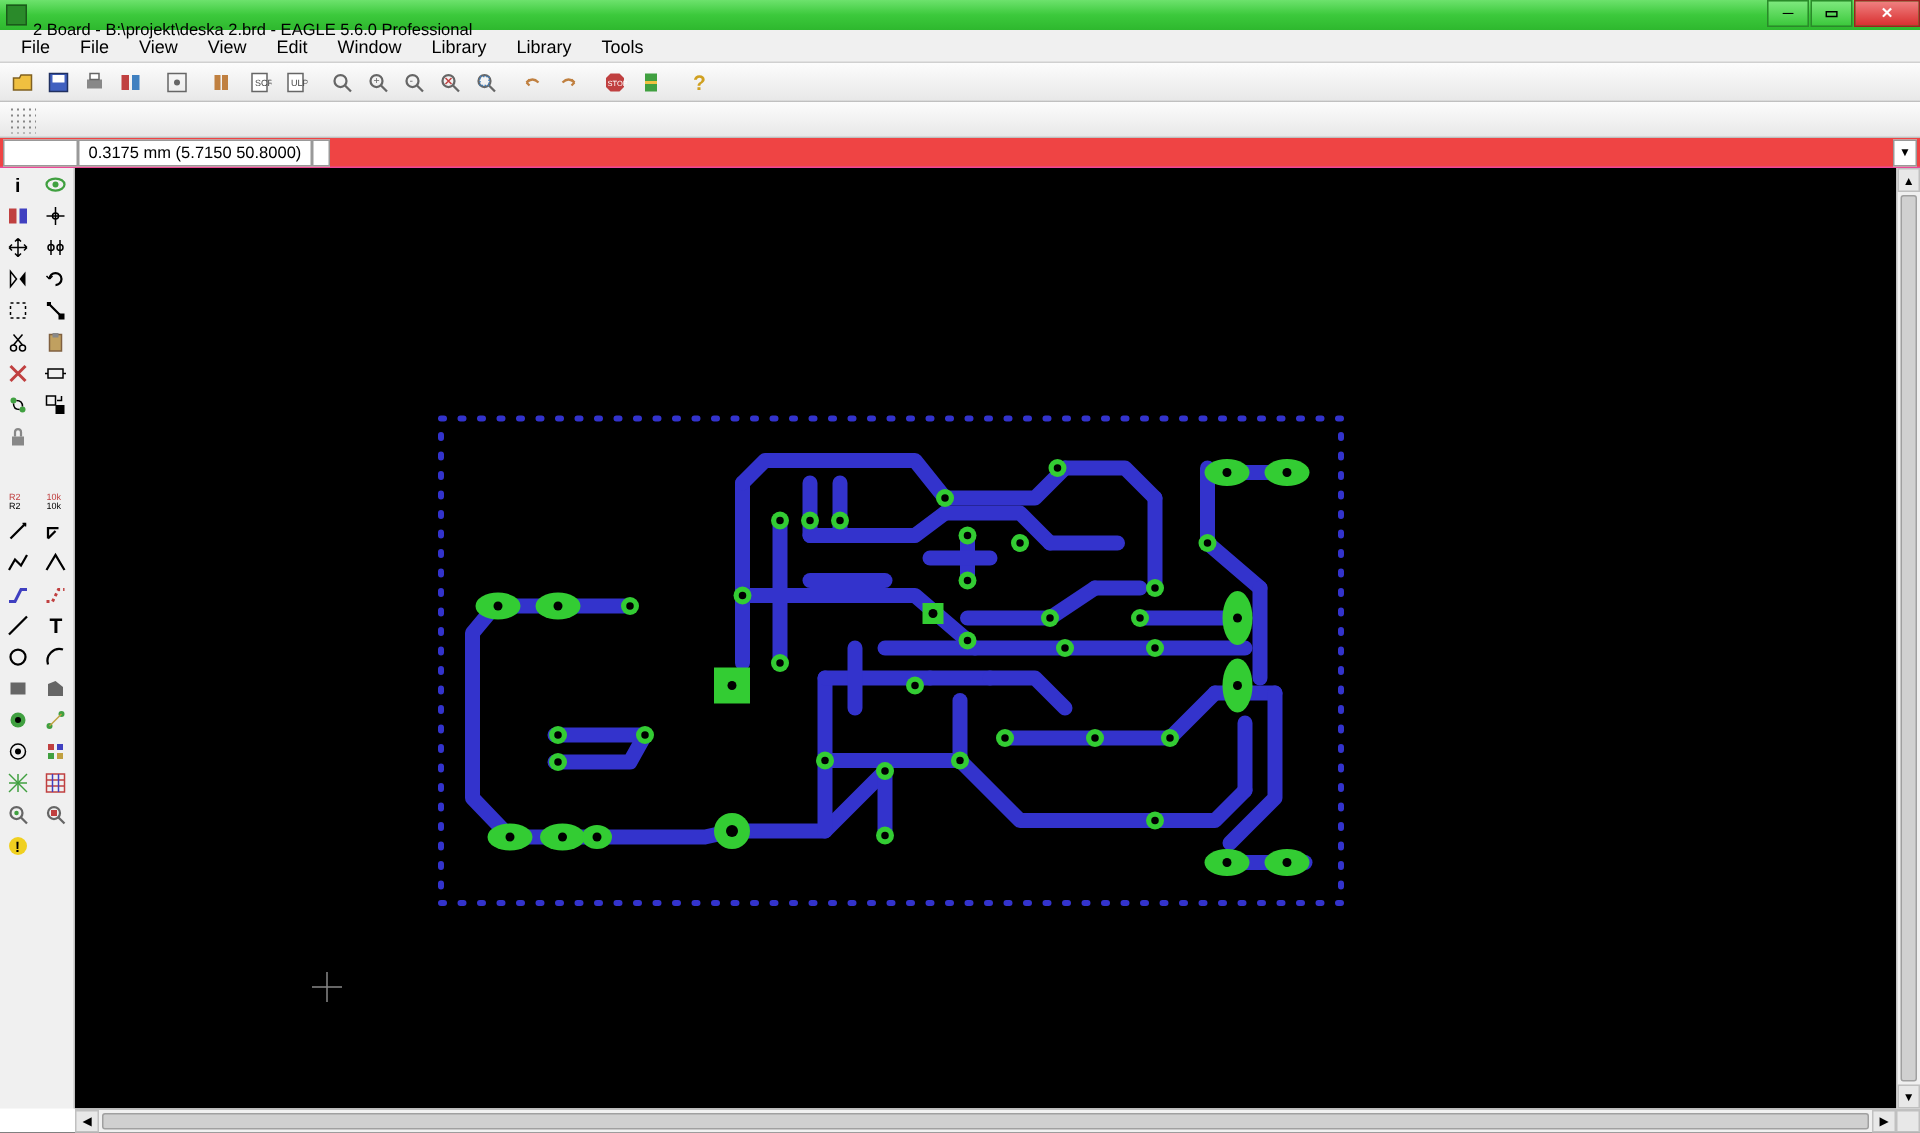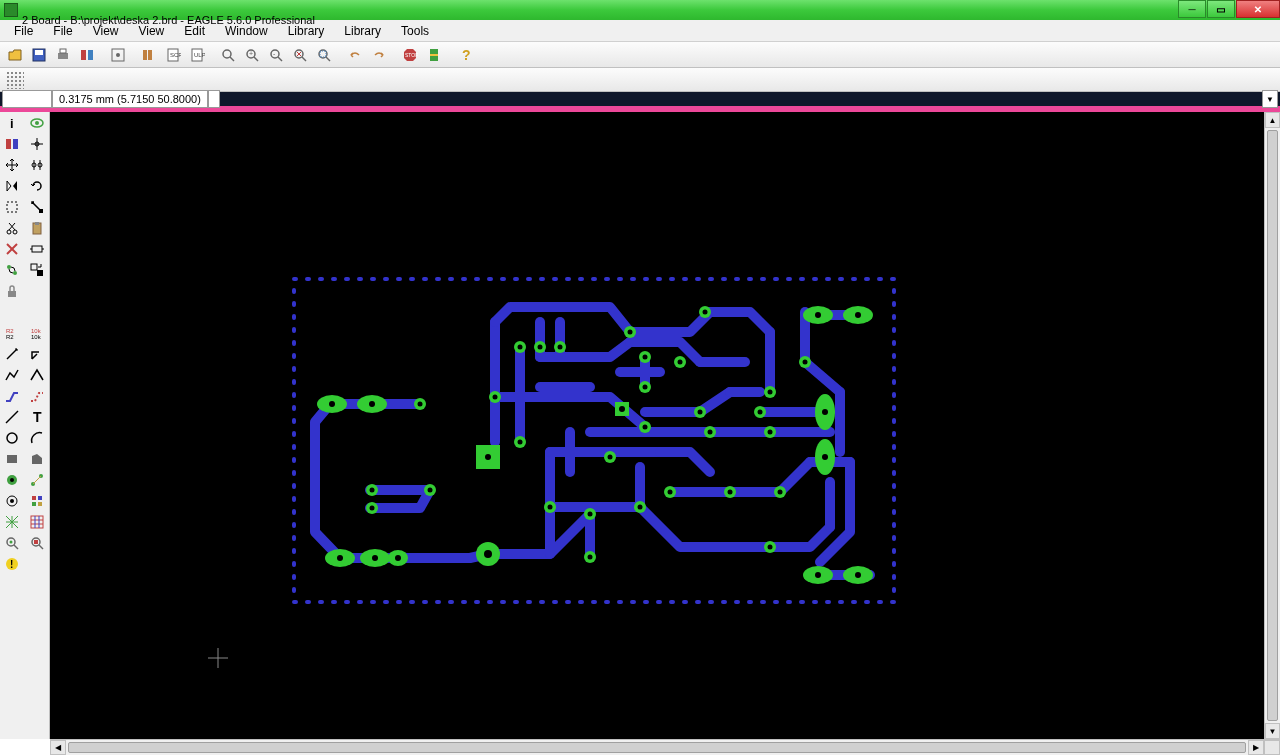--- a/index.html
+++ b/index.html
@@ -21,21 +21,21 @@
 
 .toolbar { height: 26px; background: linear-gradient(to bottom, #fcfcfc, #e8e8e8); border-bottom: 1px solid #c0c0c0; display: flex; align-items: center; padding-left: 4px; gap: 2px; }
 .tbtn { width: 22px; height: 22px; display: flex; align-items: center; justify-content: center; border: 1px solid transparent; font-size: 13px; }
 .tsep { width: 5px; height: 22px; }
 
 
 .toolbar2 { height: 24px; background: linear-gradient(to bottom, #fcfcfc, #e8e8e8); border-bottom: 1px solid #c0c0c0; display: flex; align-items: center; padding-left: 4px; }
 .gridico { width: 18px; height: 18px; background-image: radial-gradient(circle, #888 1px, transparent 1px); background-size: 4px 4px; }
 
 
-.coordbar { height: 20px; background: #0f172a; border-bottom: 6px solid #ec4899; display: flex; align-items: center; }
+.coordbar { height: 20px; background: #ef4444; border-bottom: 1px solid #ec4899; display: flex; align-items: center; }
 .coordbox { width: 50px; height: 18px; border: 1px solid #999; background: #fff; margin-left: 2px; }
 .coordtext { border: 1px solid #999; background: #fff; height: 18px; padding: 0 6px; font-size: 11px; display: flex; align-items: center; min-width: 146px; }
 .coordspacer { flex: 1; }
 .coorddrop { width: 16px; height: 18px; border: 1px solid #999; background: #fff; display: flex; align-items: center; justify-content: center; font-size: 8px; margin-right: 2px; }
 
 
 .mainarea { flex: 1; display: flex; position: relative; }
 
 
 .leftcol { width: 50px; background: #f0f0f0; border-right: 1px solid #c0c0c0; display: flex; flex-direction: column; }

